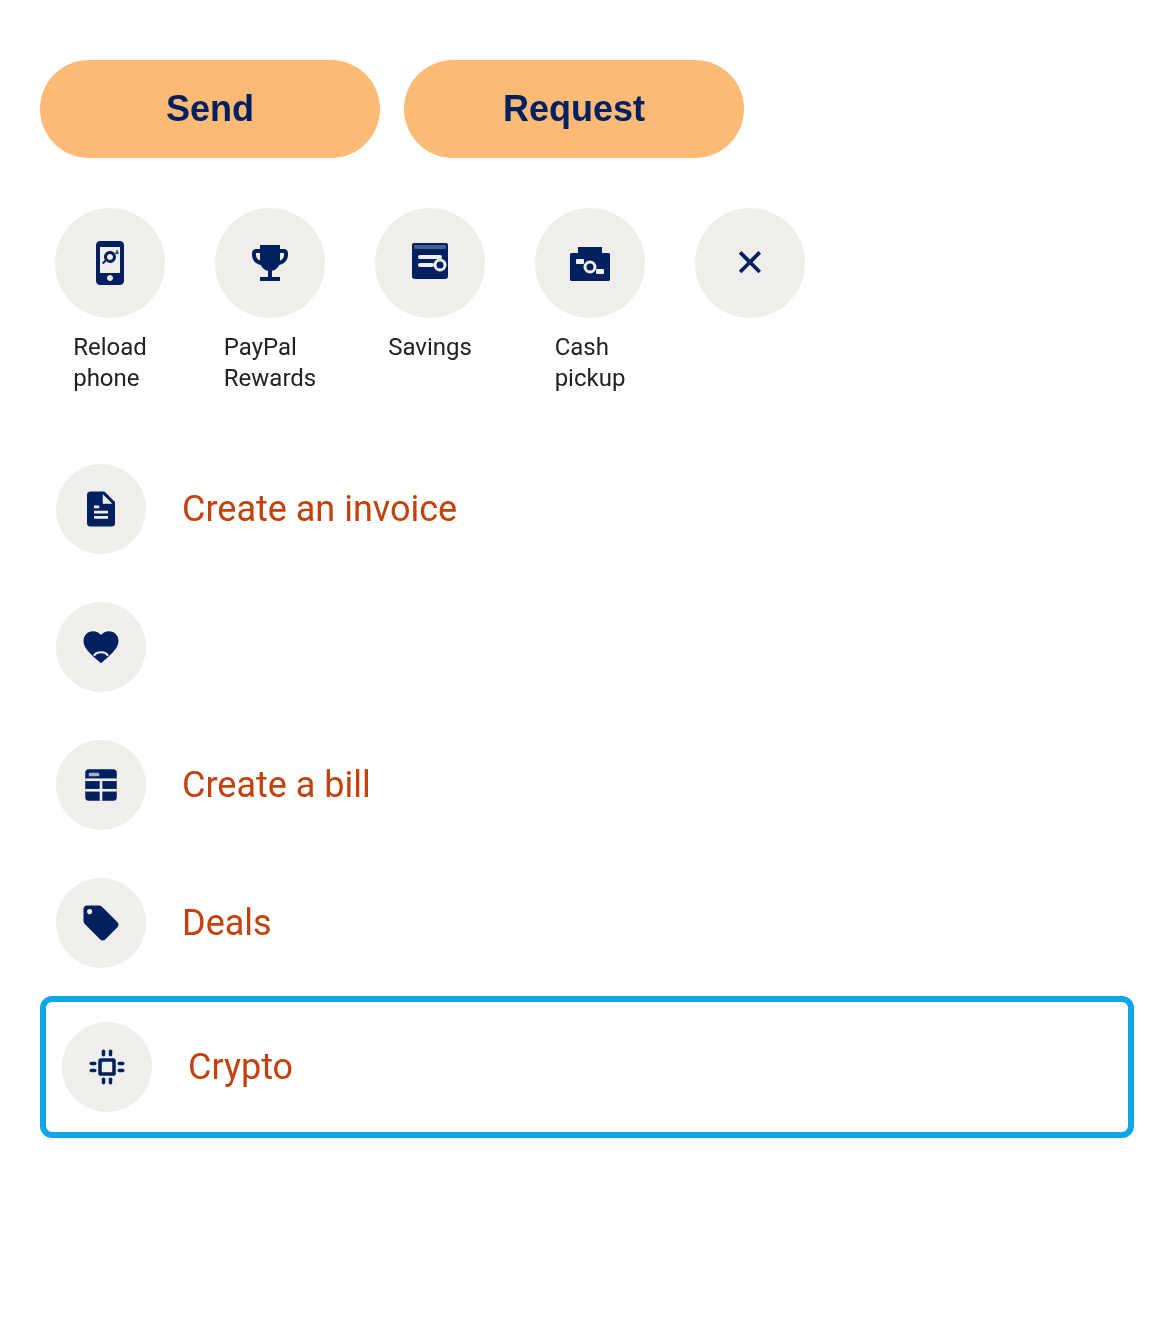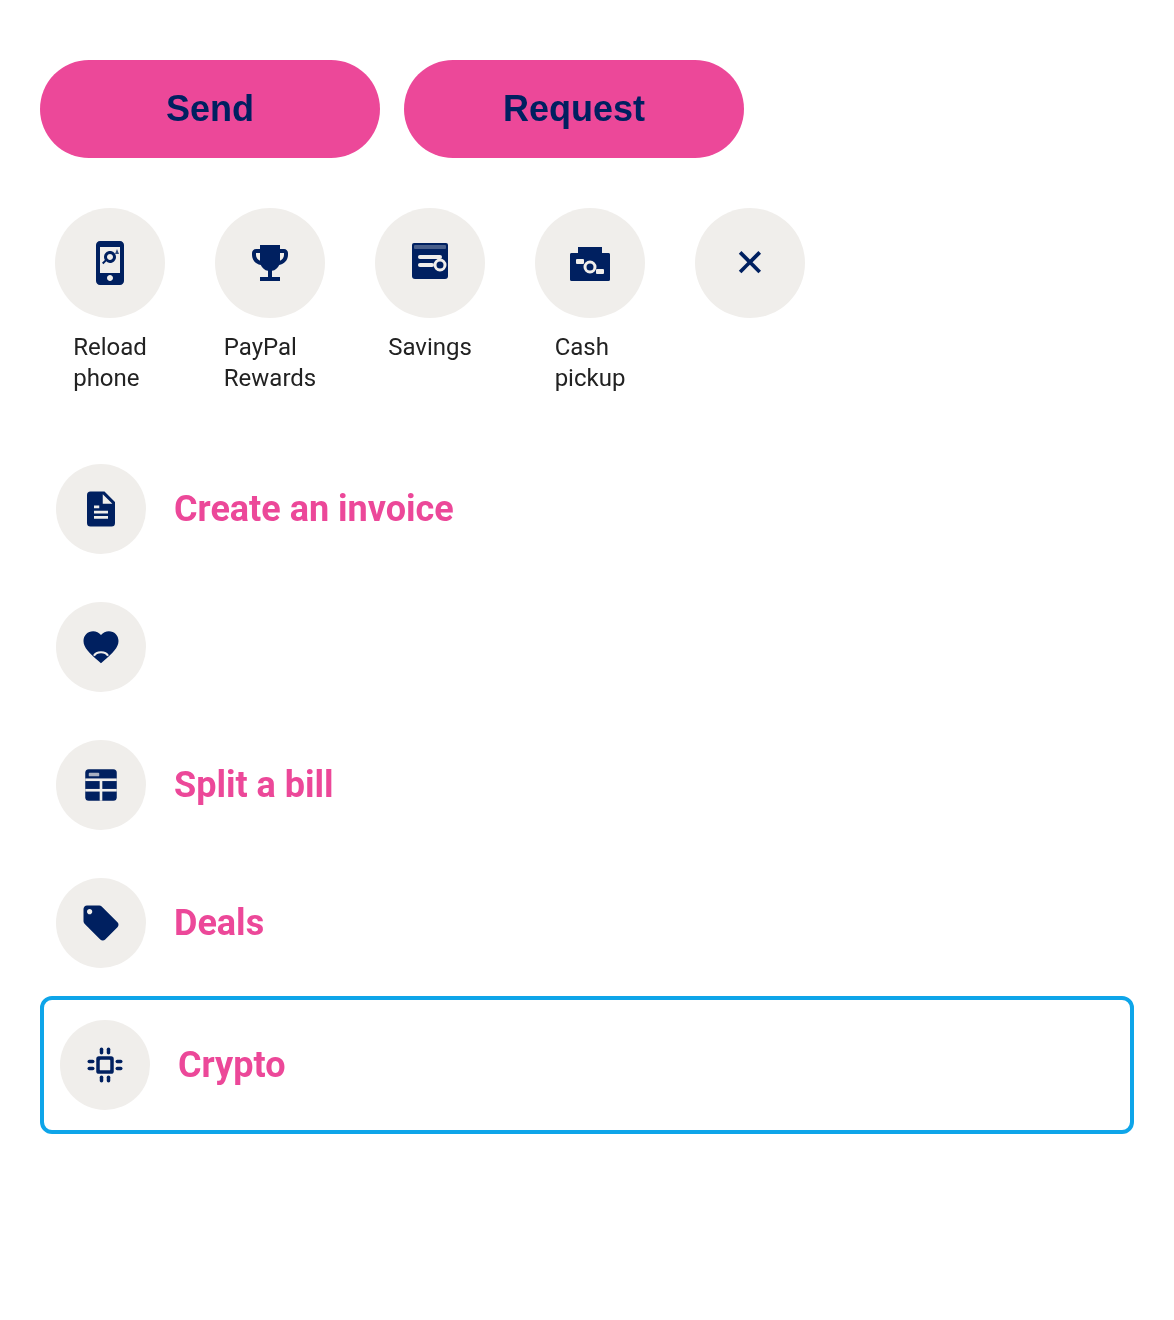--- a/index.html
+++ b/index.html
@@ -19,21 +19,21 @@
     .top-buttons {
       display: flex;
       gap: 24px;
       margin-bottom: 50px;
     }
 
     .top-btn {
       flex: 1;
       max-width: 340px;
       padding: 28px 20px;
-      background-color: #ec4899;
+      background-color: #fdba74;
       border: none;
       border-radius: 50px;
       font-size: 36px;
       font-weight: 700;
       color: #002060;
       cursor: pointer;
       text-align: center;
     }
 
     .quick-actions {
@@ -84,21 +84,21 @@
     .list-item {
       display: flex;
       align-items: center;
       gap: 28px;
       padding: 20px 16px;
       cursor: pointer;
       border-radius: 12px;
     }
 
     .list-item.highlighted {
-      border: 4px solid #0ea5e9;
+      border: 6px solid #0ea5e9;
       border-radius: 12px;
     }
 
     .list-item-icon-circle {
       width: 90px;
       height: 90px;
       border-radius: 50%;
       background-color: #f0eeeb;
       display: flex;
       align-items: center;
@@ -107,22 +107,23 @@
     }
 
     .list-item-icon-circle svg {
       width: 42px;
       height: 42px;
       fill: #002060;
     }
 
     .list-item-label {
       font-size: 36px;
-      color: #ec4899;
-      font-weight: 700;
+      color: #c2410c;
+      font-weight: 400;
+      margin-left: 8px;
     }
 
     .x-icon {
       font-size: 38px;
       font-weight: 300;
       color: #002060;
     }
   </style>
 </head>
 <body>
@@ -217,21 +218,21 @@
   <div class="list-item">
     <div class="list-item-icon-circle">
       <svg viewBox="0 0 24 24">
         <rect x="3" y="3" width="18" height="18" rx="2" fill="#002060"></rect>
         <line x1="3" y1="9" x2="21" y2="9" stroke="#f0eeeb" stroke-width="1.5"></line>
         <line x1="3" y1="15" x2="21" y2="15" stroke="#f0eeeb" stroke-width="1.5"></line>
         <line x1="12" y1="9" x2="12" y2="21" stroke="#f0eeeb" stroke-width="1.5"></line>
         <rect x="5" y="5" width="6" height="2" rx="0.5" fill="#f0eeeb" opacity="0.7"></rect>
       </svg>
     </div>
-    <span class="list-item-label">Split a bill</span>
+    <span class="list-item-label">Create a bill</span>
   </div>
 
   <div class="list-item">
     <div class="list-item-icon-circle">
       <svg viewBox="0 0 24 24">
         <path d="M21.41 11.58l-9-9C12.05 2.22 11.55 2 11 2H4c-1.1 0-2 .9-2 2v7c0 .55.22 1.05.59 1.42l9 9c.36.36.86.58 1.41.58.55 0 1.05-.22 1.41-.59l7-7c.37-.36.59-.86.59-1.41 0-.55-.23-1.06-.59-1.42zM5.5 7C4.67 7 4 6.33 4 5.5S4.67 4 5.5 4 7 4.67 7 5.5 6.33 7 5.5 7z"></path>
       </svg>
     </div>
     <span class="list-item-label">Deals</span>
   </div>

